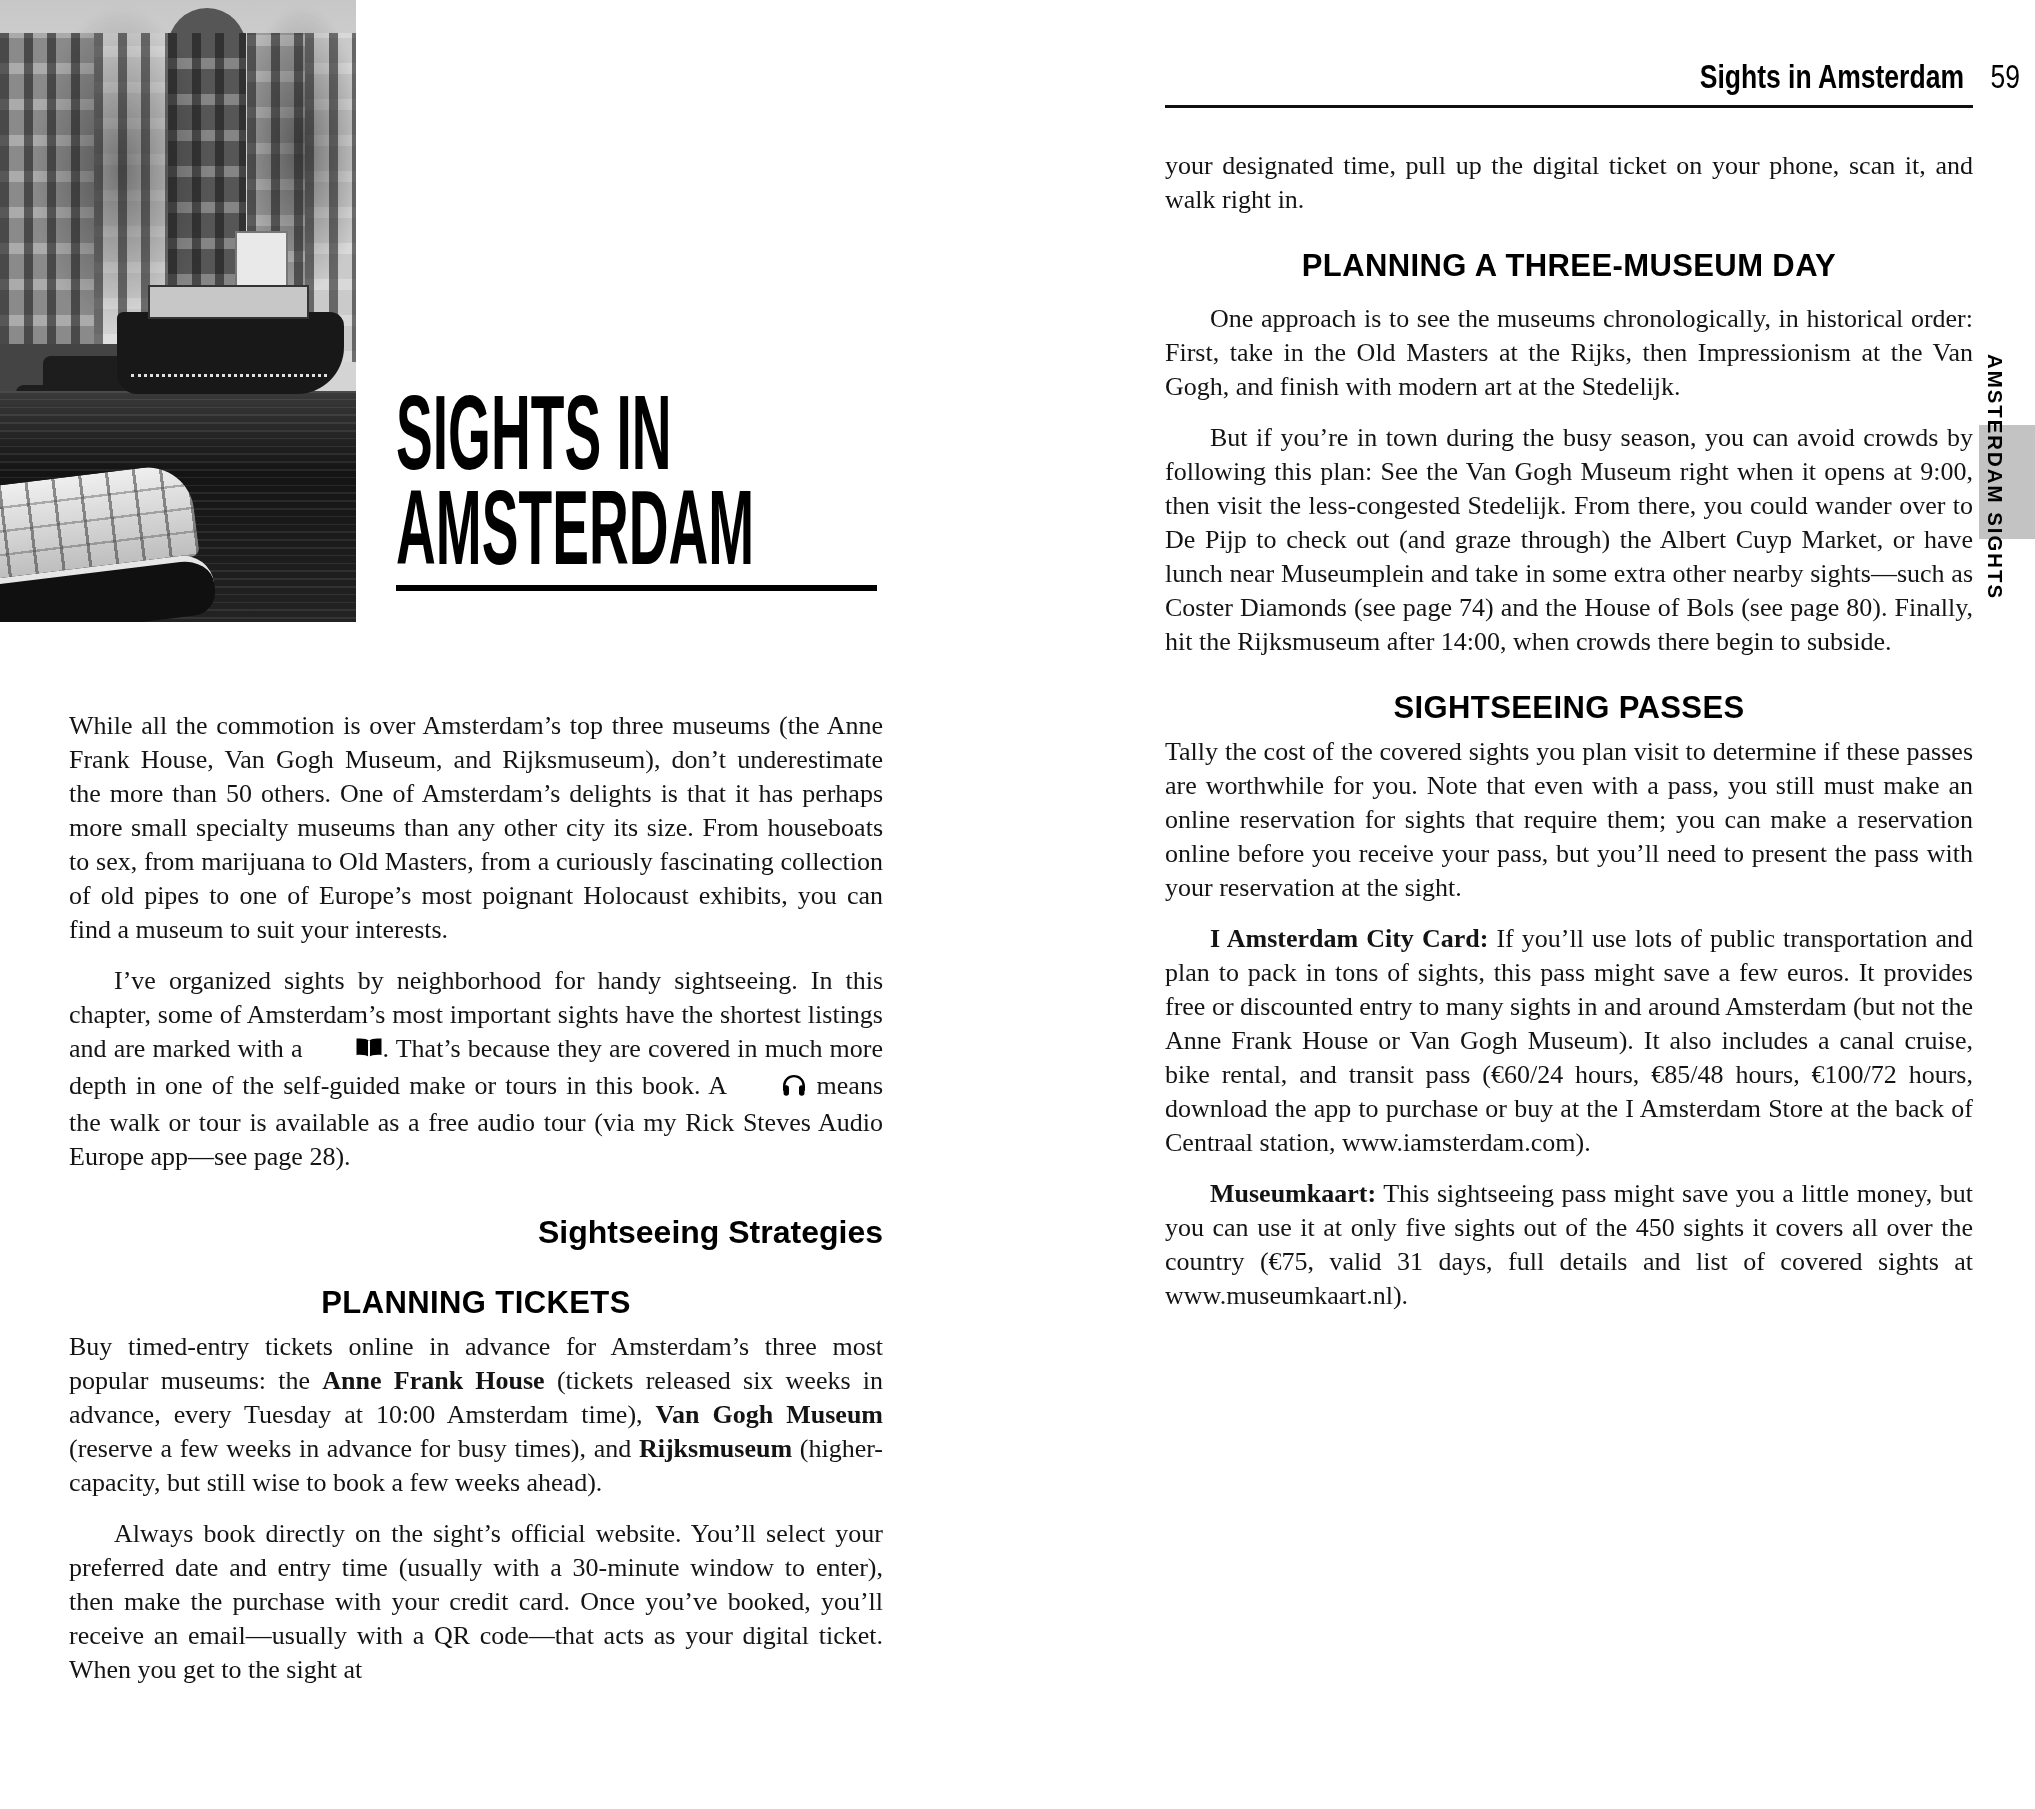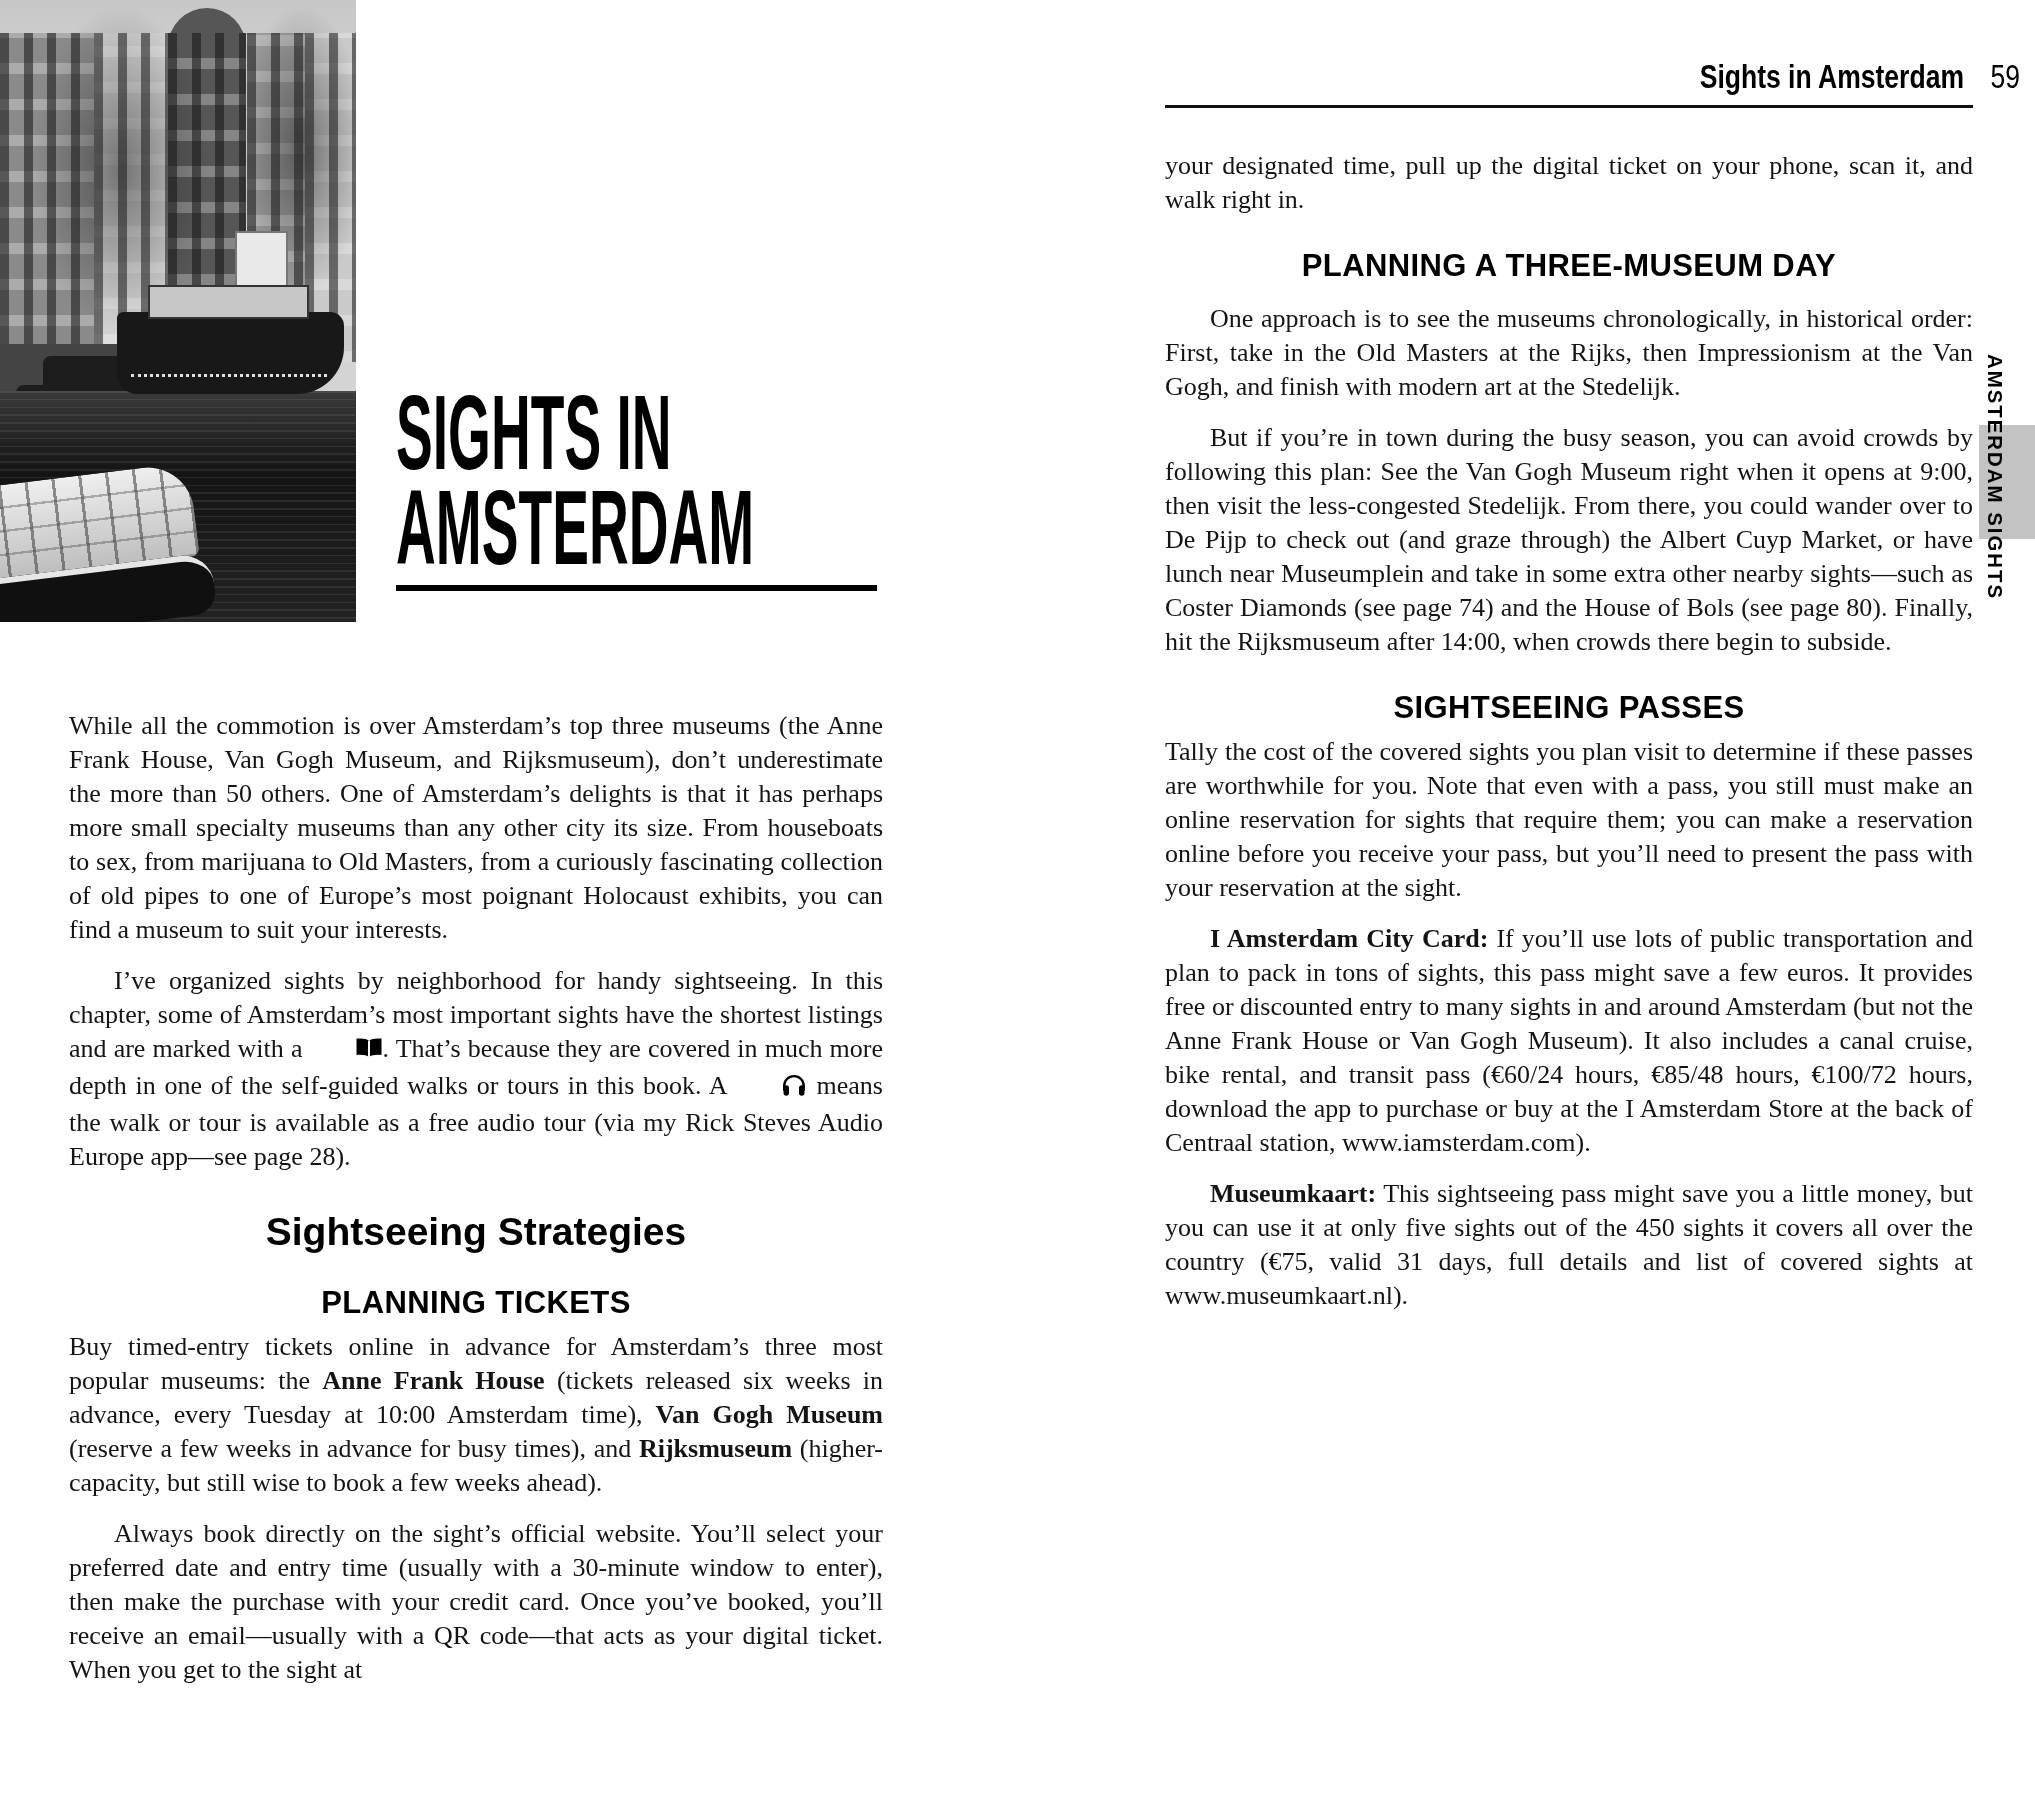--- a/index.html
+++ b/index.html
@@ -66,22 +66,22 @@
   .page-header .num{font-weight:400;}
   .header-rule{position:absolute;left:1165px;top:105px;width:808px;height:3.1px;background:#111;}
 
   
   .col{position:absolute;font-size:26px;line-height:34px;text-align:justify;color:#141414;}
   .col p{margin:0;}
   .col p.ind{text-indent:45px;margin-top:17px;}
   .left-col{left:69px;top:709px;width:814px;}
   .right-col{left:1165px;top:149px;width:808px;}
 
-  .h-center{font-family:"Liberation Sans",sans-serif;font-weight:700;font-size:39px;line-height:44px;
-     text-align:center;color:#000;margin:36px 0 14px 0;}
+  .h-center{font-family:"Liberation Sans",sans-serif;font-weight:700;font-size:32px;line-height:44px;
+     text-align:right;color:#000;margin:36px 0 14px 0;}
   .h-sub{font-family:"Liberation Sans",sans-serif;font-weight:700;font-size:31px;line-height:38px;
      text-align:center;color:#000;margin:30px 0 7.8px 0;letter-spacing:0.4px;}
 
   .inline-icon{display:inline-block;vertical-align:-3.1px;}
   .inline-icon svg{display:inline-block;width:28px;height:23px;fill:#000;}
 
   
   .side-tab-bg{position:absolute;left:1979px;top:425px;width:56px;height:114px;background:#c3c3c3;}
   .side-tab-label{position:absolute;left:2006px;top:354px;transform:rotate(90deg);transform-origin:0 0;
      font-family:"Liberation Sans",sans-serif;font-weight:700;font-size:20.4px;letter-spacing:2px;
@@ -140,21 +140,21 @@
       <span class="num">59</span>
     </div>
   </div>
   <div class="header-rule"></div>
 
   <div class="col left-col">
     <p><span>While all the commotion is over Amsterdam’s top three museums (the Anne Frank House, Van Gogh Museum, and Rijksmuseum), don’t underestimate the more than 50 others. One of Amsterdam’s delights is that it has perhaps more small specialty museums than any other city its size. From houseboats to sex, from marijuana to Old Masters, from a curiously fascinating collection of old pipes to one of Europe’s most poignant Holocaust exhibits, you can find a museum to suit your interests.</span></p>
     <p class="ind"><span>I’ve organized sights by neighborhood for handy sightseeing. In this chapter, some of Amsterdam’s most important sights have the shortest listings and are marked with a </span><span class="inline-icon"><svg viewBox="0 0 26 20">
             <path d="M13 2.6C10.8 1 7 .3 1.4.8V16c5.6-.5 9.4.3 11.6 1.9C15.2 16.3 19 15.5 24.6 16V.8C19 .3 15.2 1 13 2.6z"></path>
             <path d="M13 2.6v15.3" stroke="#ffffff" stroke-width="1.8" fill="none"></path>
-          </svg></span><span>. That’s because they are covered in much more depth in one of the self-guided walks or tours in this book. A </span><span class="inline-icon"><svg viewBox="0 0 24 22">
+          </svg></span><span>. That’s because they are covered in much more depth in one of the self-guided make or tours in this book. A </span><span class="inline-icon"><svg viewBox="0 0 24 22">
             <path d="M12 1C6 1 1.5 5.6 1.5 11.5V16h2.4v-4.5C3.9 6.8 7.5 3.2 12 3.2s8.1 3.6 8.1 8.3V16h2.4v-4.5C22.5 5.6 18 1 12 1z"></path>
             <rect x="2" y="10.8" width="5.2" height="10" rx="2.6"></rect>
             <rect x="16.8" y="10.8" width="5.2" height="10" rx="2.6"></rect>
           </svg></span><span> means the walk or tour is available as a free audio tour (via my Rick Steves Audio Europe app—see page 28).</span></p>
     <div class="h-center">Sightseeing Strategies</div>
     <div class="h-sub">PLANNING TICKETS</div>
     <p><span>Buy timed-entry tickets online in advance for Amsterdam’s three most popular museums: the </span><span style="font-weight: 700;">Anne Frank House</span><span> (tickets released six weeks in advance, every Tuesday at 10:00 Amsterdam time), </span><span style="font-weight: 700;">Van Gogh Museum</span><span> (reserve a few weeks in advance for busy times), and </span><span style="font-weight: 700;">Rijksmuseum</span><span> (higher-capacity, but still wise to book a few weeks ahead).</span></p>
     <p class="ind"><span>Always book directly on the sight’s official website. You’ll se­lect your preferred date and entry time (usually with a 30-minute window to enter), then make the purchase with your credit card. Once you’ve booked, you’ll receive an email—usually with a QR code—that acts as your digital ticket. When you get to the sight at</span></p>
   </div>
 

